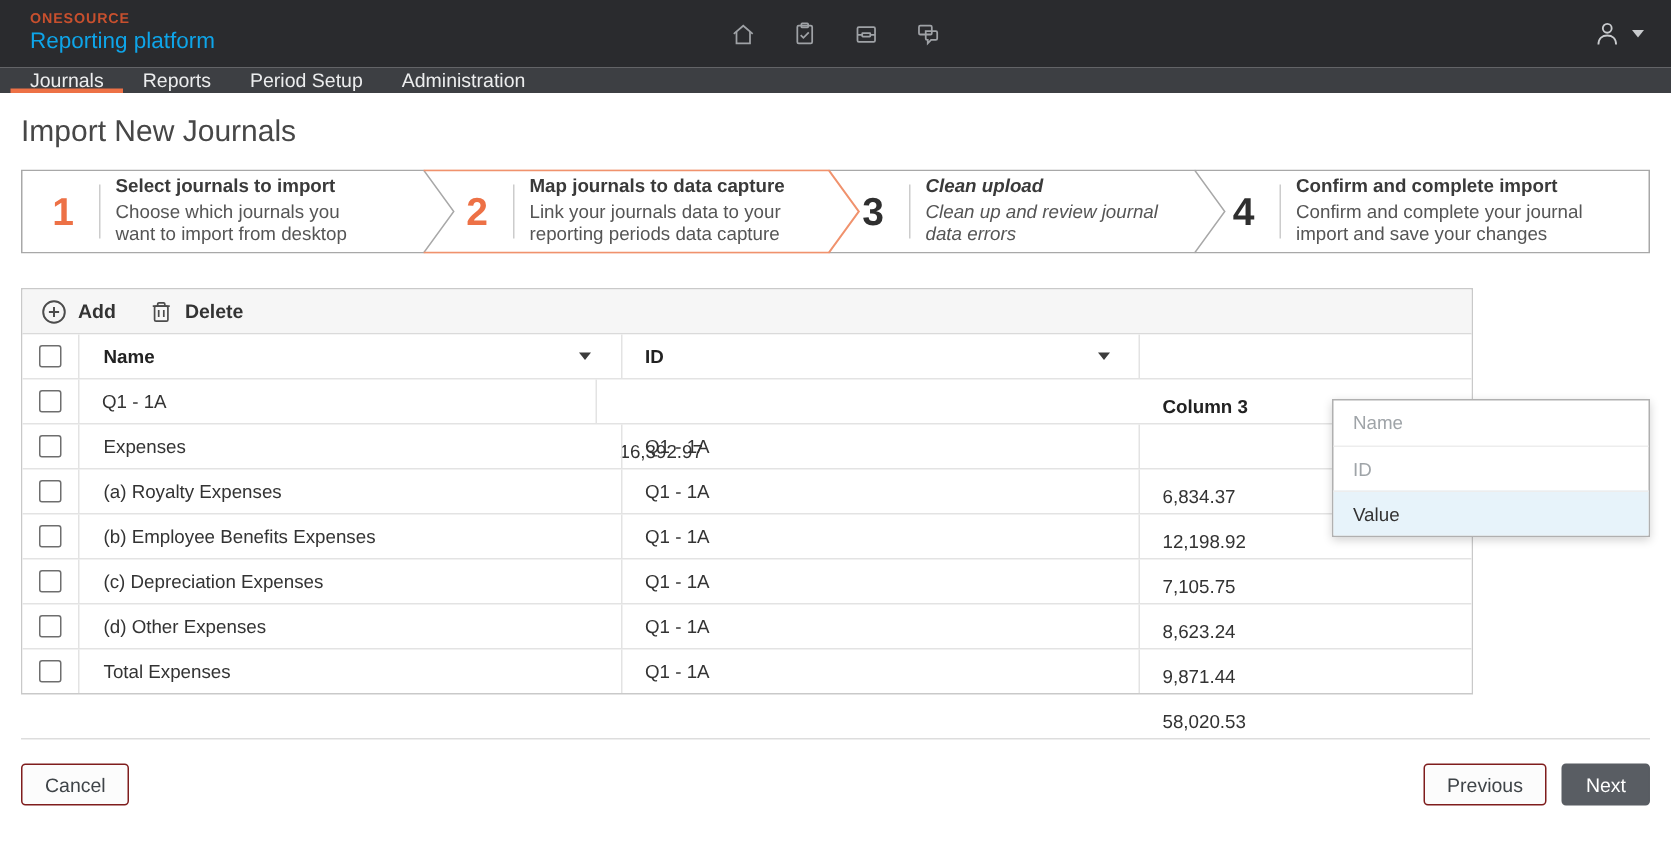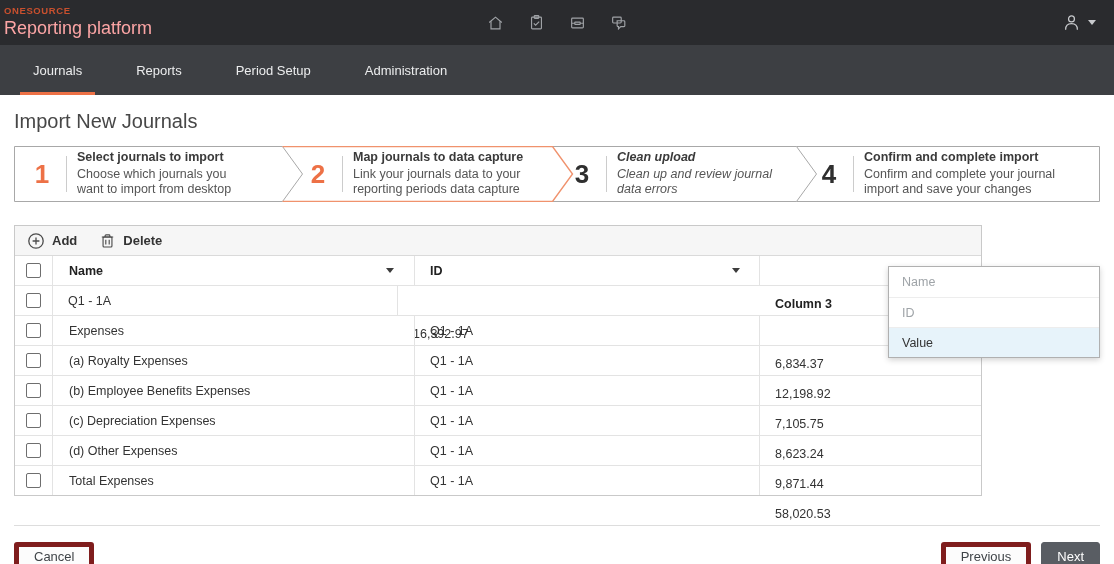--- a/index.html
+++ b/index.html
@@ -11,30 +11,30 @@
     --next-button-bg:#595d63;
     --step-active-border:#f0926d;
   }
   *{box-sizing:border-box;margin:0;padding:0;}
   html,body{background:#fff;}
   body{width:1114px;height:564px;font-family:"Liberation Sans",sans-serif;overflow:hidden;}
   .app{position:relative;width:1114px;height:564px;background:#fff;}
 
   
   .topbar{height:45px;background:var(--header-bg);display:flex;align-items:center;position:relative;}
-  .brand{padding-left:4px;line-height:1.1;}
+  .brand{padding-left:20px;line-height:1.1;}
   .brand-name{color:var(--brand-orange);font-size:9.5px;font-weight:bold;letter-spacing:.6px;}
-  .app-title{color:#fca5a5;font-size:18px;margin-top:2px;}
+  .app-title{color:#0ea5e9;font-size:15px;margin-top:2px;}
   .top-icons{position:absolute;left:50%;top:0;height:45px;transform:translateX(-50%);display:flex;align-items:center;gap:23px;}
   .ticon{color:#9fa2a6;display:inline-flex;cursor:pointer;}
   .user-menu{margin-left:auto;padding-right:18px;display:flex;align-items:center;gap:7px;color:#c9cbce;cursor:pointer;}
   .tri{width:0;height:0;border-left:4px solid transparent;border-right:4px solid transparent;border-top:5px solid currentColor;display:inline-block;}
 
   
-  .nav{height:50px;background:var(--nav-bg);display:flex;align-items:stretch;padding-left:20px;gap:28px;}
+  .nav{height:17px;background:var(--nav-bg);display:flex;align-items:stretch;padding-left:7px;}
   .tab{color:#ecedee;font-size:13px;display:flex;align-items:center;padding:0 13px;position:relative;cursor:pointer;}
   .tab.active::after{content:"";position:absolute;left:0;right:0;bottom:0;height:3px;background:var(--accent-orange);}
 
   
   .main{padding:0 14px;}
   .page-title{font-size:20px;font-weight:normal;color:#474747;margin-top:15px;}
 
   
   .wizard{position:relative;width:1086px;height:56px;margin-top:13px;}
   .wizard svg{position:absolute;inset:0;}
@@ -71,21 +71,21 @@
   .col-dropdown{position:absolute;left:888px;top:266px;width:212px;background:#fff;border:1px solid #b0b0b0;box-shadow:0 2px 6px rgba(0,0,0,.18);z-index:10;}
   .dd-option{height:30px;display:flex;align-items:center;padding-left:13px;font-size:12.5px;color:#333;cursor:pointer;}
   .dd-option + .dd-option{border-top:1px solid #ededed;}
   .dd-option.disabled{color:#9fa4a8;}
   .dd-option.selected{background:var(--selected-option-bg);}
 
   
   .footer-divider{margin:29px 0 0;border-top:1px solid #ddd;width:1086px;}
   .footer{display:flex;align-items:center;margin-top:16px;width:1086px;gap:10px;}
   .btn{font-family:"Liberation Sans",sans-serif;font-size:13px;height:28px;padding:0 15px;border-radius:3px;cursor:pointer;}
-  .btn.ghost{background:#fcfcfc;border:5px solid #7f1d1d;color:#3f4448;}
+  .btn.ghost{background:#fcfcfc;border:1px solid #7f1d1d;color:#3f4448;}
   .btn.primary{background:var(--next-button-bg);border:1px solid var(--next-button-bg);color:#fff;}
   .spacer{flex:1;}
 </style>
 </head>
 <body>
 
 <div class="app">
 
   <header class="topbar">
     <div class="brand">

